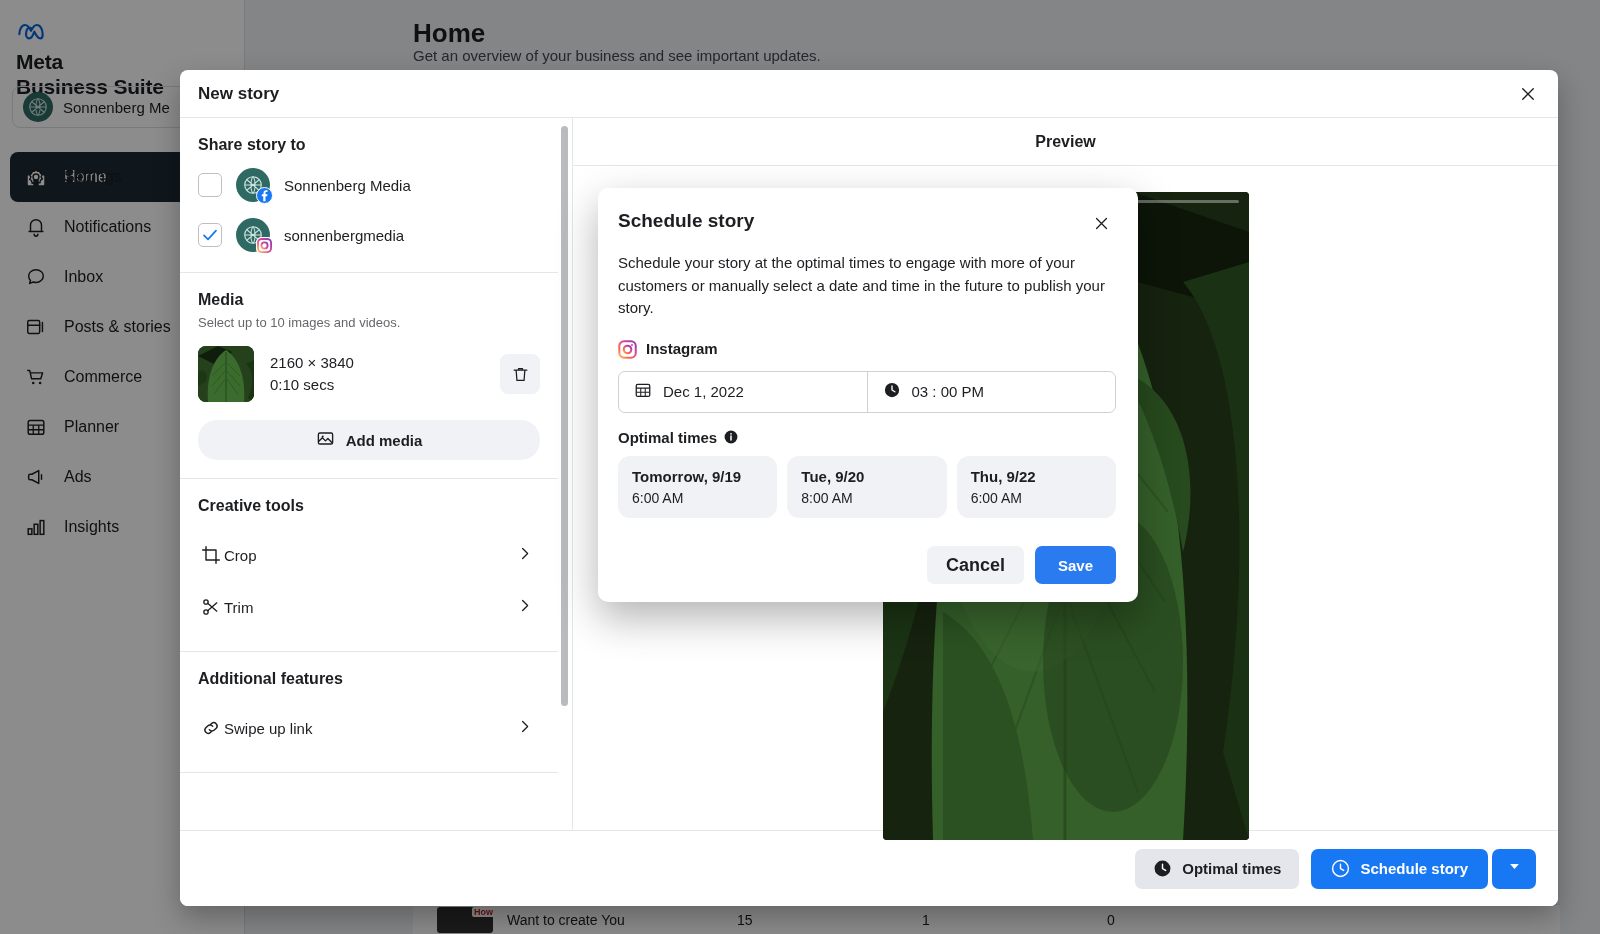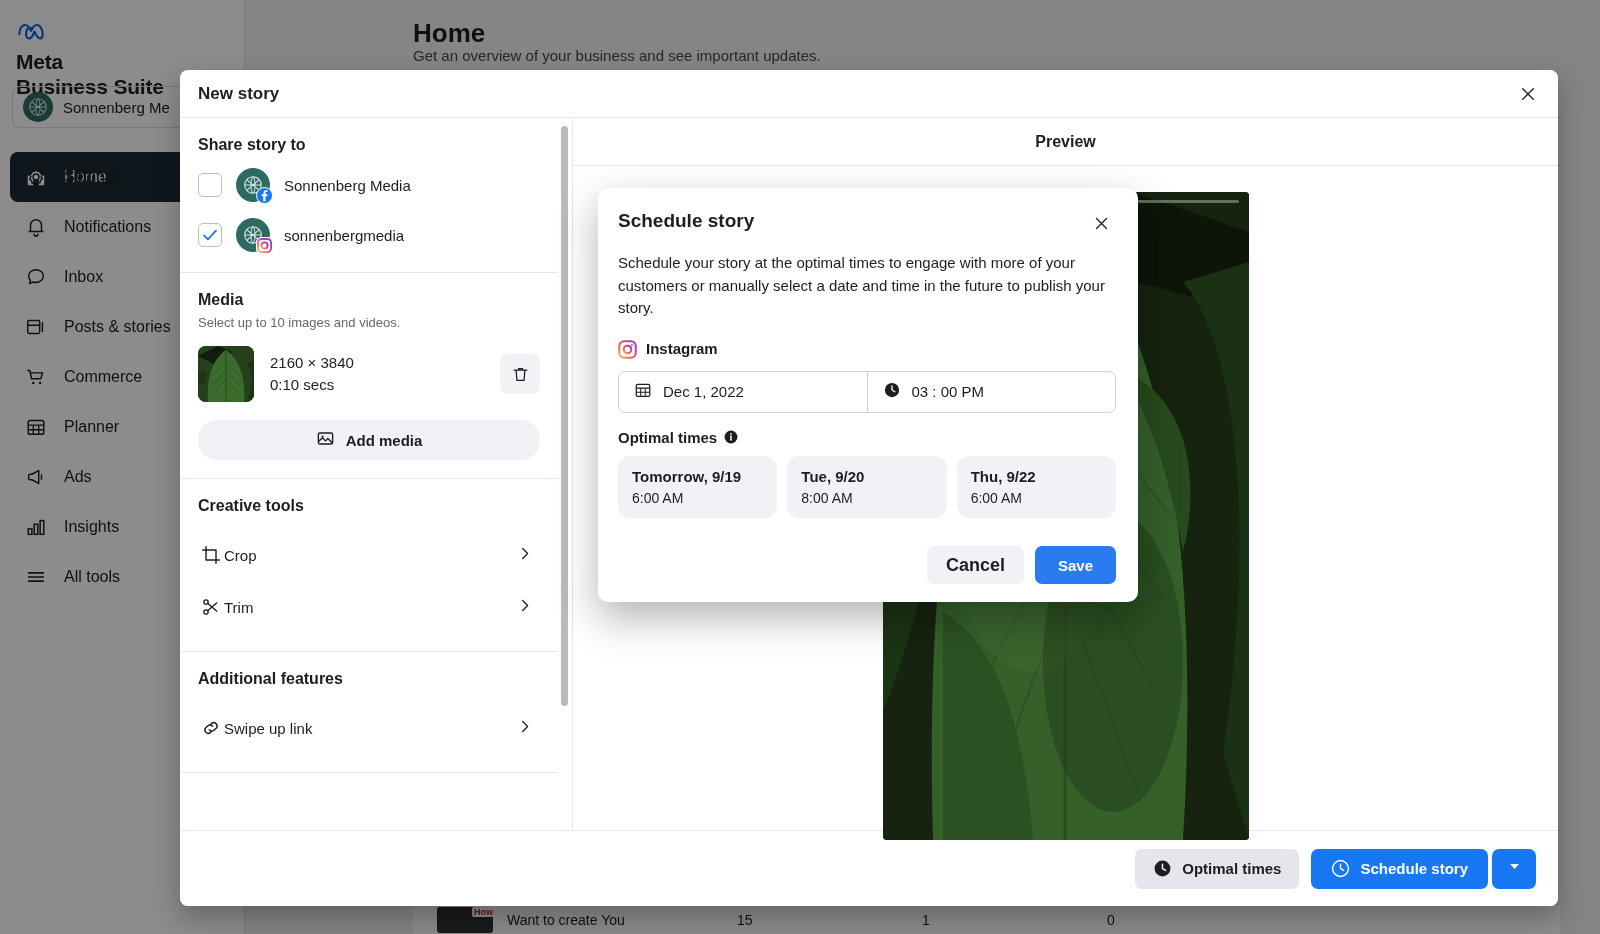--- a/index.html
+++ b/index.html
@@ -312,28 +312,20 @@
         </div>
         <div class="nav-item">
           <span class="nav-ico">
               <svg viewBox="0 0 24 24">
                 <rect x="3.5" y="14" width="4" height="6" fill="none" stroke="#1c1e21" stroke-width="1.6"></rect>
                 <rect x="10" y="9" width="4" height="11" fill="none" stroke="#1c1e21" stroke-width="1.6"></rect>
                 <rect x="16.5" y="5" width="4" height="15" fill="none" stroke="#1c1e21" stroke-width="1.6"></rect>
               </svg>
             </span>
           <span>Insights</span>
-        </div>
-        <div class="nav-item">
-          <span class="nav-ico">
-              <svg viewBox="0 0 24 24">
-                <path d="M4 7.5h16M4 12h16M4 16.5h16" fill="none" stroke="#1c1e21" stroke-width="1.7" stroke-linecap="round"></path>
-              </svg>
-            </span>
-          <span>All tools</span>
         </div>
       </div>
 
       <div class="nav settings-item">
         <div class="nav-item">
           <span class="nav-ico">
               <svg viewBox="0 0 24 24">
                 <circle cx="12" cy="12" r="3.2" fill="none" stroke="#1c1e21" stroke-width="1.6"></circle>
                 <path d="M12 3.5l1.6 2.2 2.7-.5.5 2.7 2.2 1.6-1.5 2.3 1.5 2.3-2.2 1.6-.5 2.7-2.7-.5L12 20.5l-1.6-2.2-2.7.5-.5-2.7-2.2-1.6L6.5 12 5 9.7l2.2-1.6.5-2.7 2.7.5z" fill="none" stroke="#1c1e21" stroke-width="1.5" stroke-linejoin="round"></path>
               </svg>

